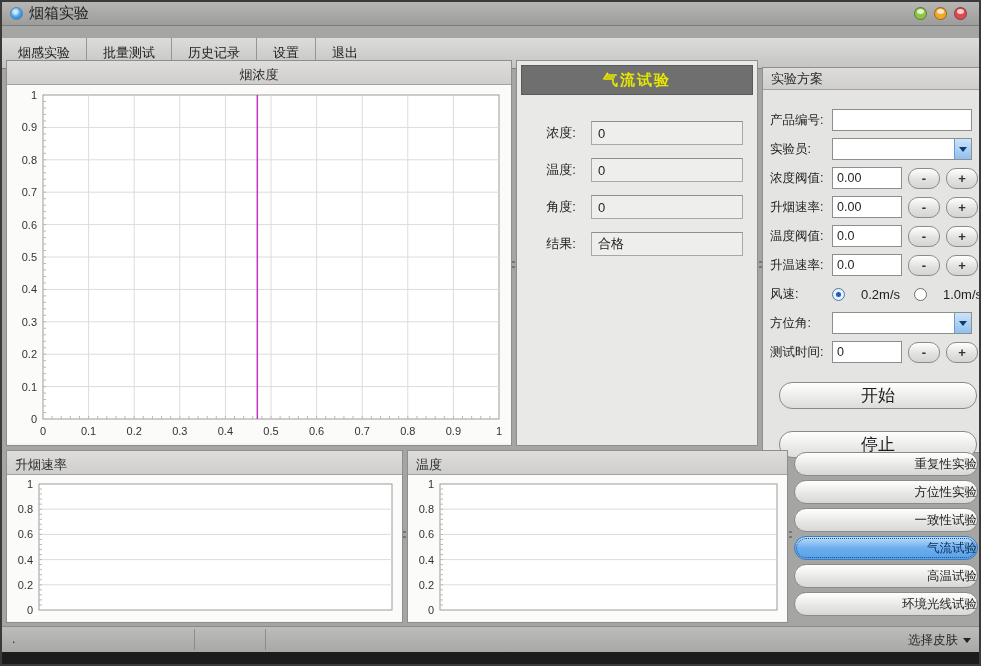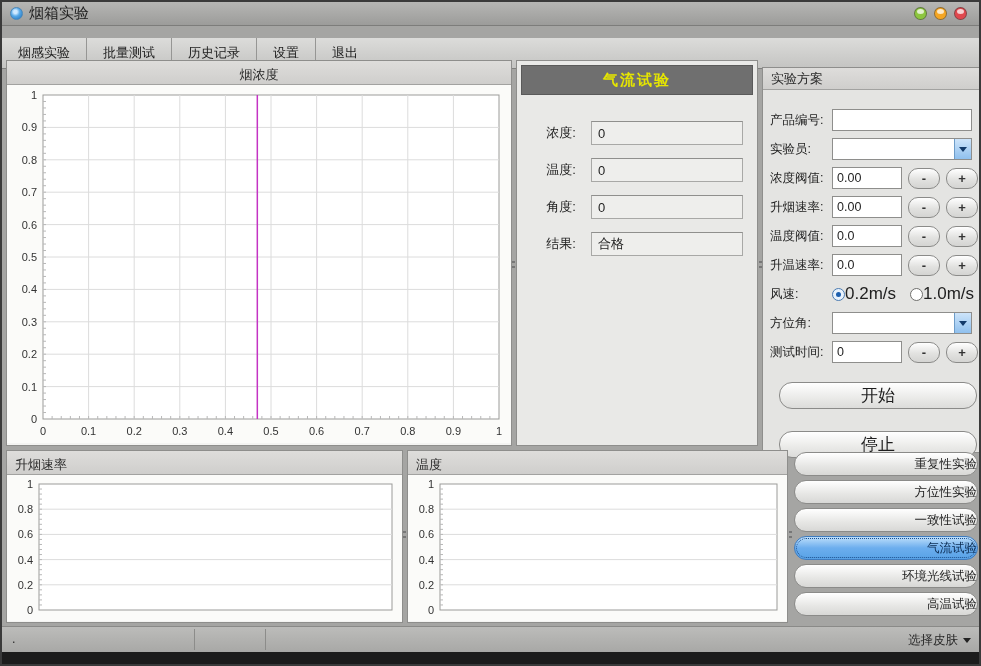--- a/index.html
+++ b/index.html
@@ -67,21 +67,21 @@
     display: flex; align-items: stretch; cursor: pointer; }
   .combo-value { flex: 1; font-size: 12.5px; padding: 3px 4px; color: #1e1e1e; }
   .combo-btn { width: 17px; background: linear-gradient(#cde4fa, #8fc0ee);
     border-left: 1px solid #6d9cc8; display: flex; align-items: center; justify-content: center; }
   .combo-btn i { width: 0; height: 0; border-left: 4px solid transparent;
     border-right: 4px solid transparent; border-top: 5px solid #123a6a; }
   .pill { width: 32px; height: 21px; margin-left: 6px; border-radius: 10px;
     border: 1px solid #8b8b89; background: linear-gradient(#ffffff, #e2e2e0 55%, #d4d4d2);
     font-size: 13px; font-weight: bold; color: #333; cursor: pointer; line-height: 17px;
     font-family: inherit; }
-  .radio { display: flex; align-items: center; gap: 0; font-size: 17px; color: #1e1e1e;
+  .radio { display: flex; align-items: center; gap: 16px; font-size: 13px; color: #1e1e1e;
     cursor: pointer; margin-right: 14px; }
   .radio-circle { width: 13px; height: 13px; border-radius: 50%; border: 1px solid #6f6f6d;
     background: #fff; position: relative; }
   .radio.checked .radio-circle { background: #e8f2fc; border-color: #4a7ab0; }
   .radio.checked .radio-circle::after { content: ""; position: absolute; left: 3px; top: 3px;
     width: 5px; height: 5px; border-radius: 50%; background: #1d5fae; }
   .big-btn { height: 27px; border-radius: 13px; border: 1px solid #8b8b89;
     background: linear-gradient(#ffffff, #eaeae8 60%, #dcdcda);
     font-size: 17px; color: #1e1e1e; cursor: pointer; width: 198px; margin: 0 auto;
     display: block; font-family: inherit; }
@@ -482,22 +482,22 @@
           <line x1="32" y1="14.039999999999964" x2="35" y2="14.039999999999964" stroke="#b8b8b8" stroke-width="1"></line>
         </svg>
     </div>
   </div>
 
   <div class="test-col">
     <button class="test-btn">重复性实验</button>
     <button class="test-btn">方位性实验</button>
     <button class="test-btn">一致性试验</button>
     <button class="test-btn active">气流试验</button>
+    <button class="test-btn">高温试验</button>
     <button class="test-btn">环境光线试验</button>
-    <button class="test-btn">高温试验</button>
   </div>
 
   <div class="splitter" style="left:509px; top:258px;"></div>
   <div class="splitter" style="left:756px; top:258px;"></div>
   <div class="splitter" style="left:400px; top:528px;"></div>
   <div class="splitter" style="left:786px; top:528px;"></div>
 
   <div class="statusbar">
     <span class="sb-left">.</span>
     <div class="sb-sep" style="left:192px;"></div>

